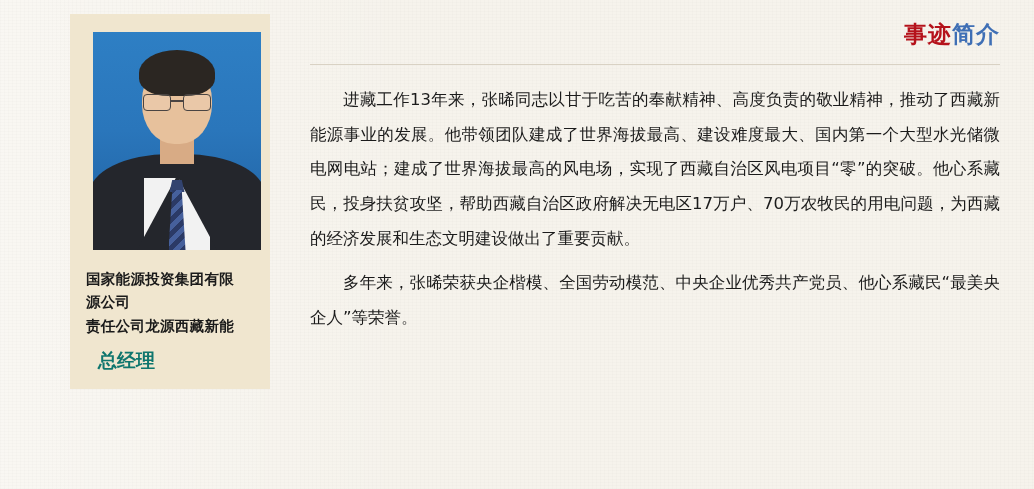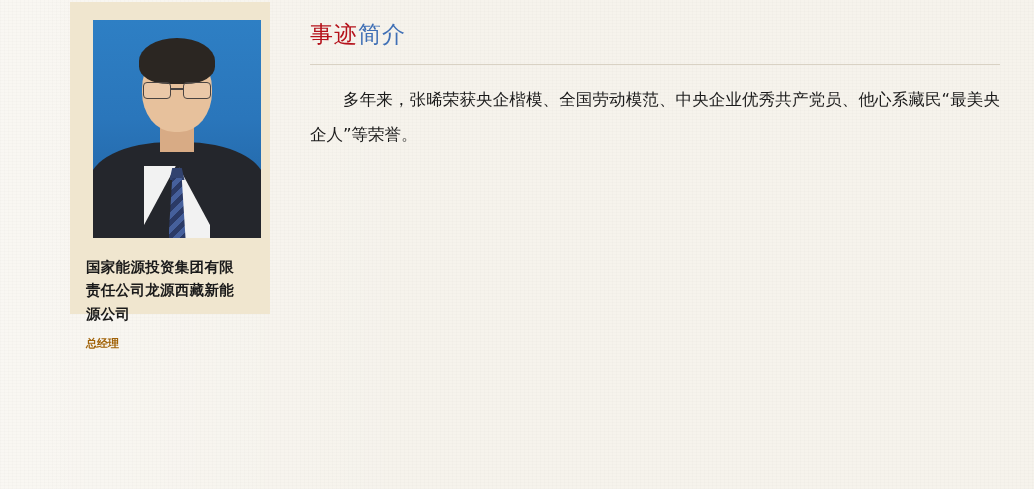--- a/index.html
+++ b/index.html
@@ -28,23 +28,23 @@
     inset: 0;
     background-image:
       repeating-linear-gradient(0deg, rgba(0,0,0,0.012) 0px, rgba(0,0,0,0.012) 1px, rgba(255,255,255,0) 1px, rgba(255,255,255,0) 3px),
       repeating-linear-gradient(90deg, rgba(0,0,0,0.012) 0px, rgba(0,0,0,0.012) 1px, rgba(255,255,255,0) 1px, rgba(255,255,255,0) 4px);
     pointer-events: none;
   }
 
   .profile-card {
     position: absolute;
     left: 70px;
-    top: 2px;
+    top: 14px;
     width: 200px;
-    height: 312px;
+    height: 375px;
     background: #f0e6cf;
     box-sizing: border-box;
     padding: 18px 3px 16px 16px;
   }
   .portrait {
     width: 168px;
     height: 218px;
     margin: 0 auto;
     background: linear-gradient(180deg, #2e7fc4 0%, #2a76bb 45%, #1f5f9e 100%);
     position: relative;
@@ -169,37 +169,39 @@
   .profile-text {
     margin-top: 18px;
     font-size: 14.5px;
     font-weight: bold;
     color: #1a1a1a;
     line-height: 1.62;
     letter-spacing: 0.3px;
   }
   .profile-role {
     margin-top: 10px;
-    font-size: 11px;
+    font-size: 19px;
     font-weight: bold;
-    color: #a16207;
+    color: #0f766e;
+    margin-left: 12px;
   }
 
   .content {
     position: absolute;
     left: 310px;
     top: 12px;
     width: 690px;
   }
   .section-title {
     font-size: 23px;
-    font-weight: normal;
+    font-weight: bold;
     letter-spacing: 1px;
     margin: 6px 0 14px 0;
     line-height: 1.4;
+    text-align: right;
   }
   .section-title .a { color: #b5121b; }
   .section-title .b { color: #3f6fb5; }
   .title-rule {
     width: 690px;
     height: 1px;
     background: #d9d2c4;
     margin-bottom: 18px;
   }
   .para {
@@ -230,28 +232,29 @@
       <div class="hair"></div>
       <div class="glasses">
         <i class="l"></i>
           <b></b>
           <i class="r"></i>
       </div>
     </div>
 
     <div class="profile-text">
       <div>国家能源投资集团有限</div>
+      <div>源公司</div>
       <div>责任公司龙源西藏新能</div>
-      <div>源公司</div>
     </div>
     <div class="profile-role">总经理</div>
   </div>
 
   <div class="content">
     <div class="section-title">
       <span class="a">事迹</span><span class="b">简介</span>
     </div>
     <div class="title-rule"></div>
 
+    <p class="para">进藏工作13年来，张晞同志以甘于吃苦的奉献精神、高度负责的敬业精神，推动了西藏新能源事业的发展。他带领团队建成了世界海拔最高、建设难度最大、国内第一个大型水光储微电网电站；建成了世界海拔最高的风电场，实现了西藏自治区风电项目“零”的突破。他心系藏民，投身扶贫攻坚，帮助西藏自治区政府解决无电区17万户、70万农牧民的用电问题，为西藏的经济发展和生态文明建设做出了重要贡献。</p>
     <p class="para">多年来，张晞荣获央企楷模、全国劳动模范、中央企业优秀共产党员、他心系藏民“最美央企人”等荣誉。</p>
   </div>
 
 </div>
 
 </body></html>

